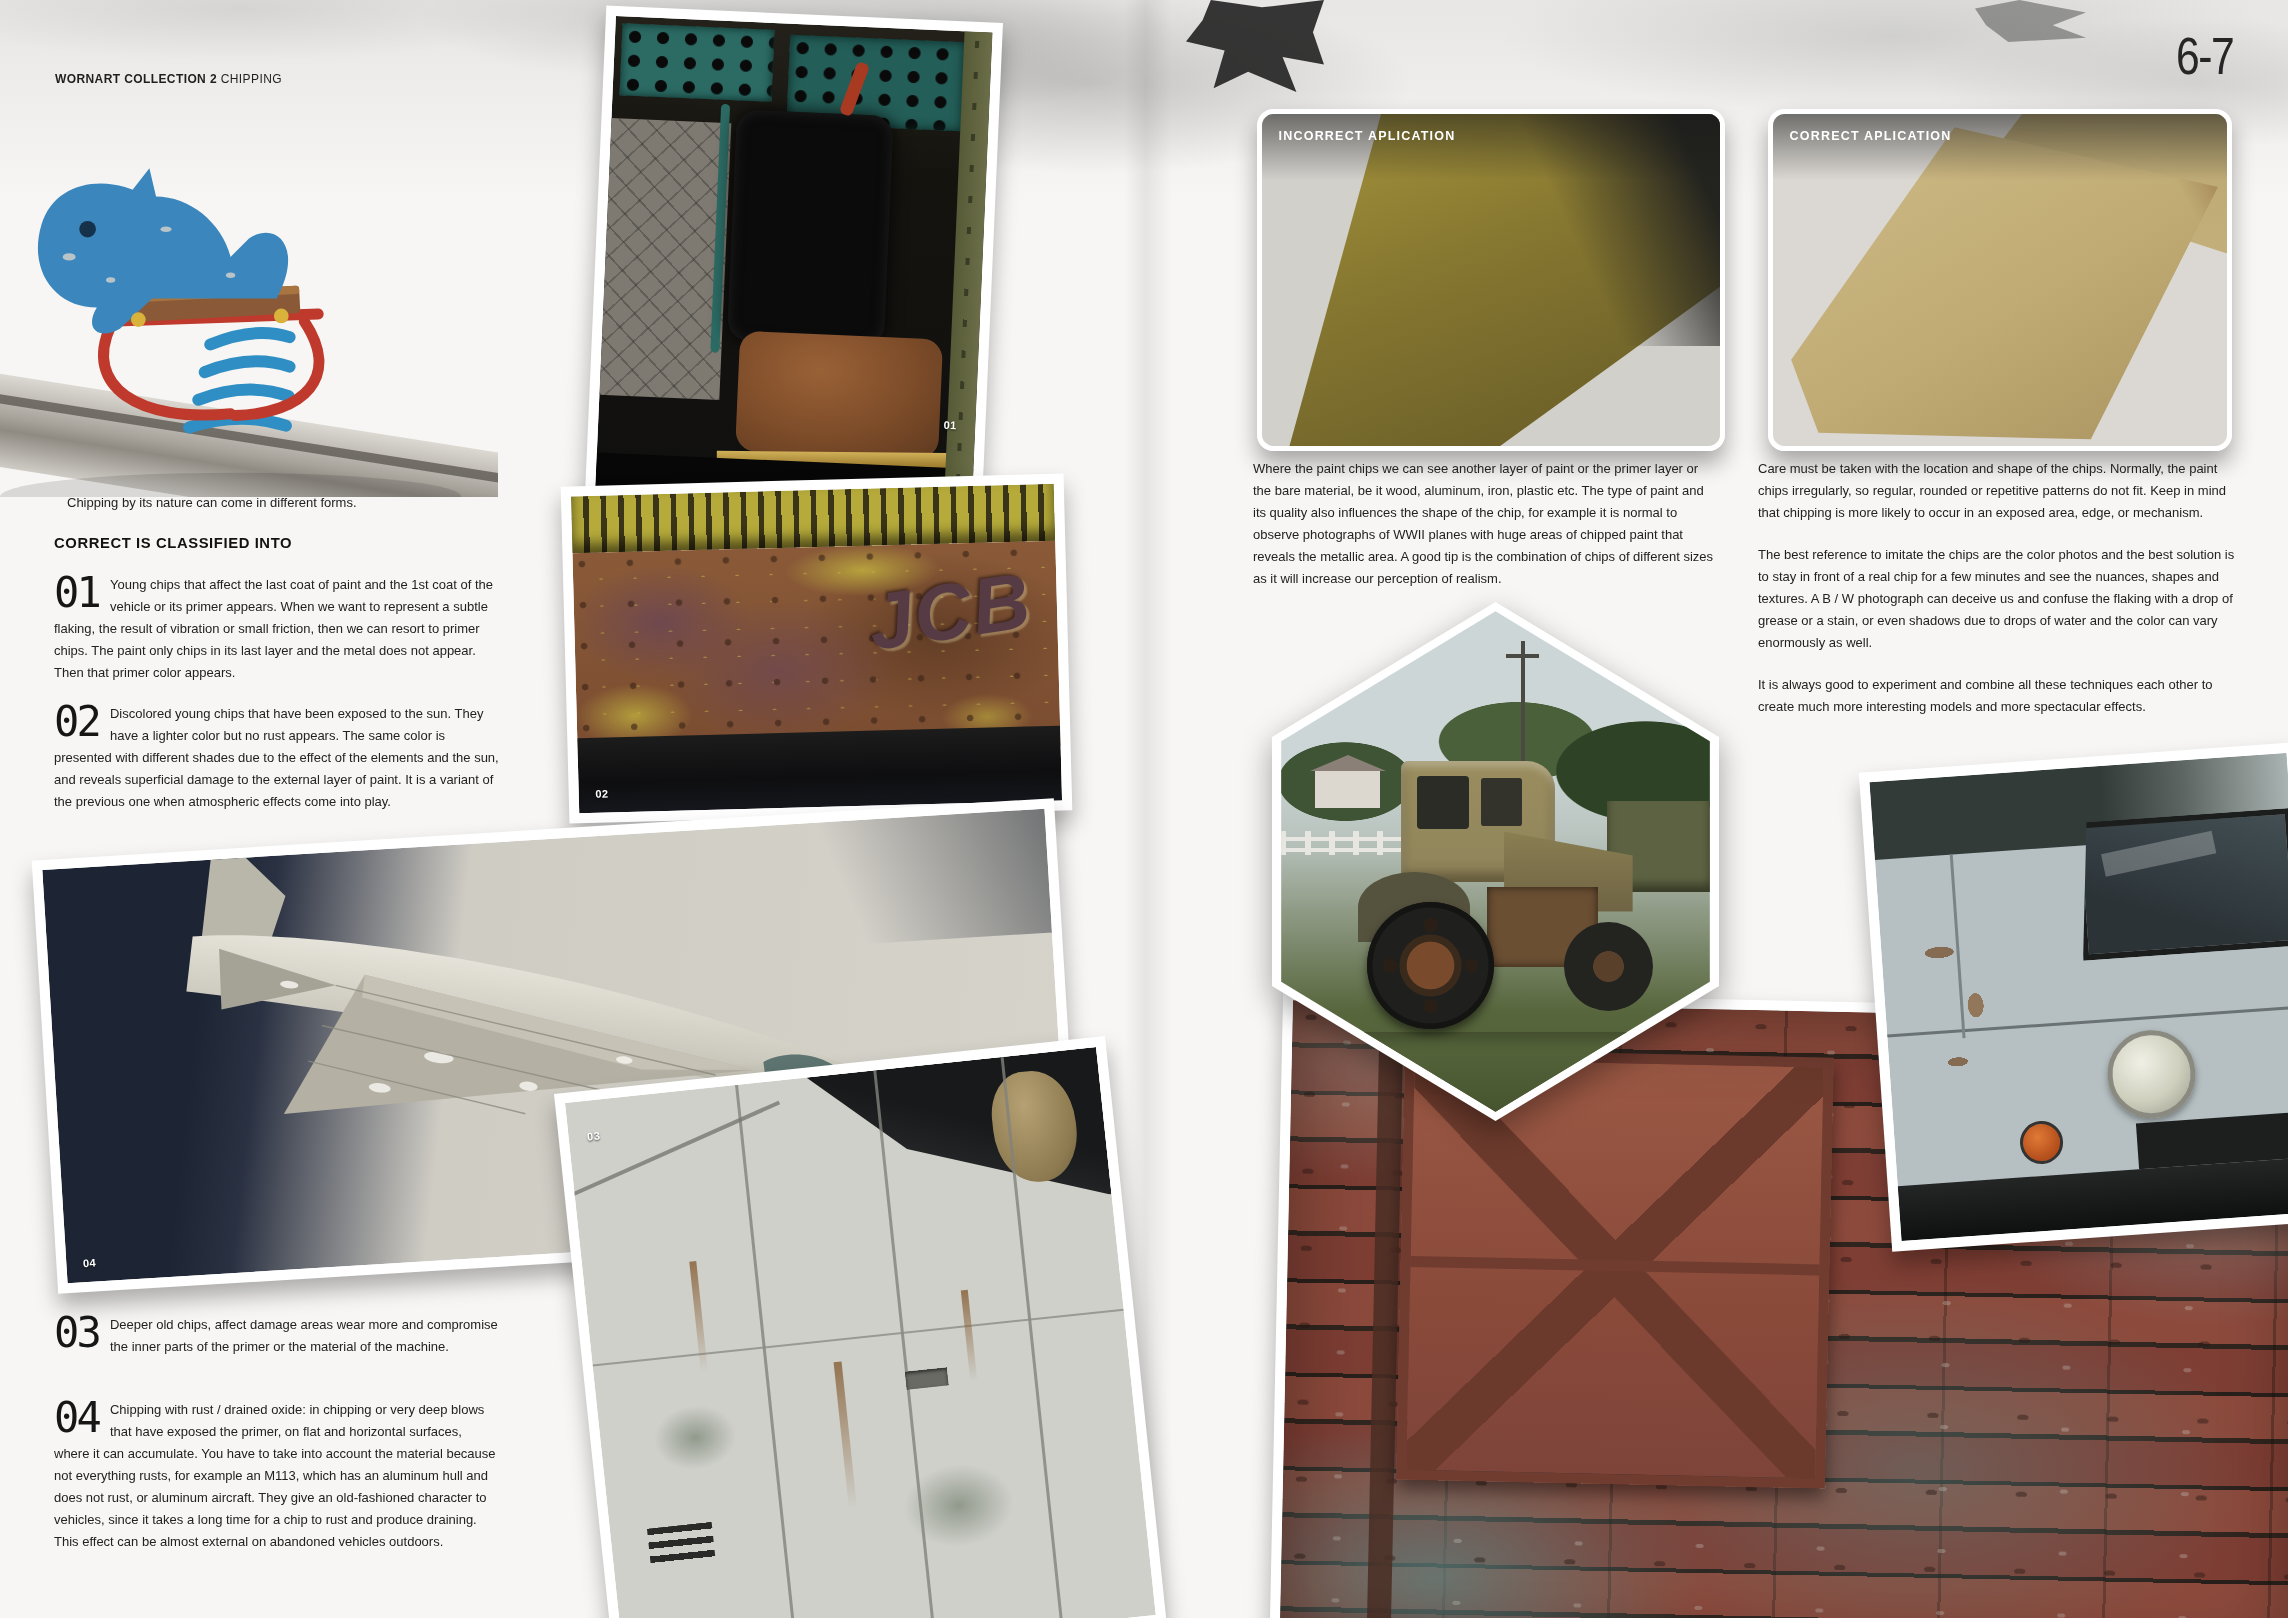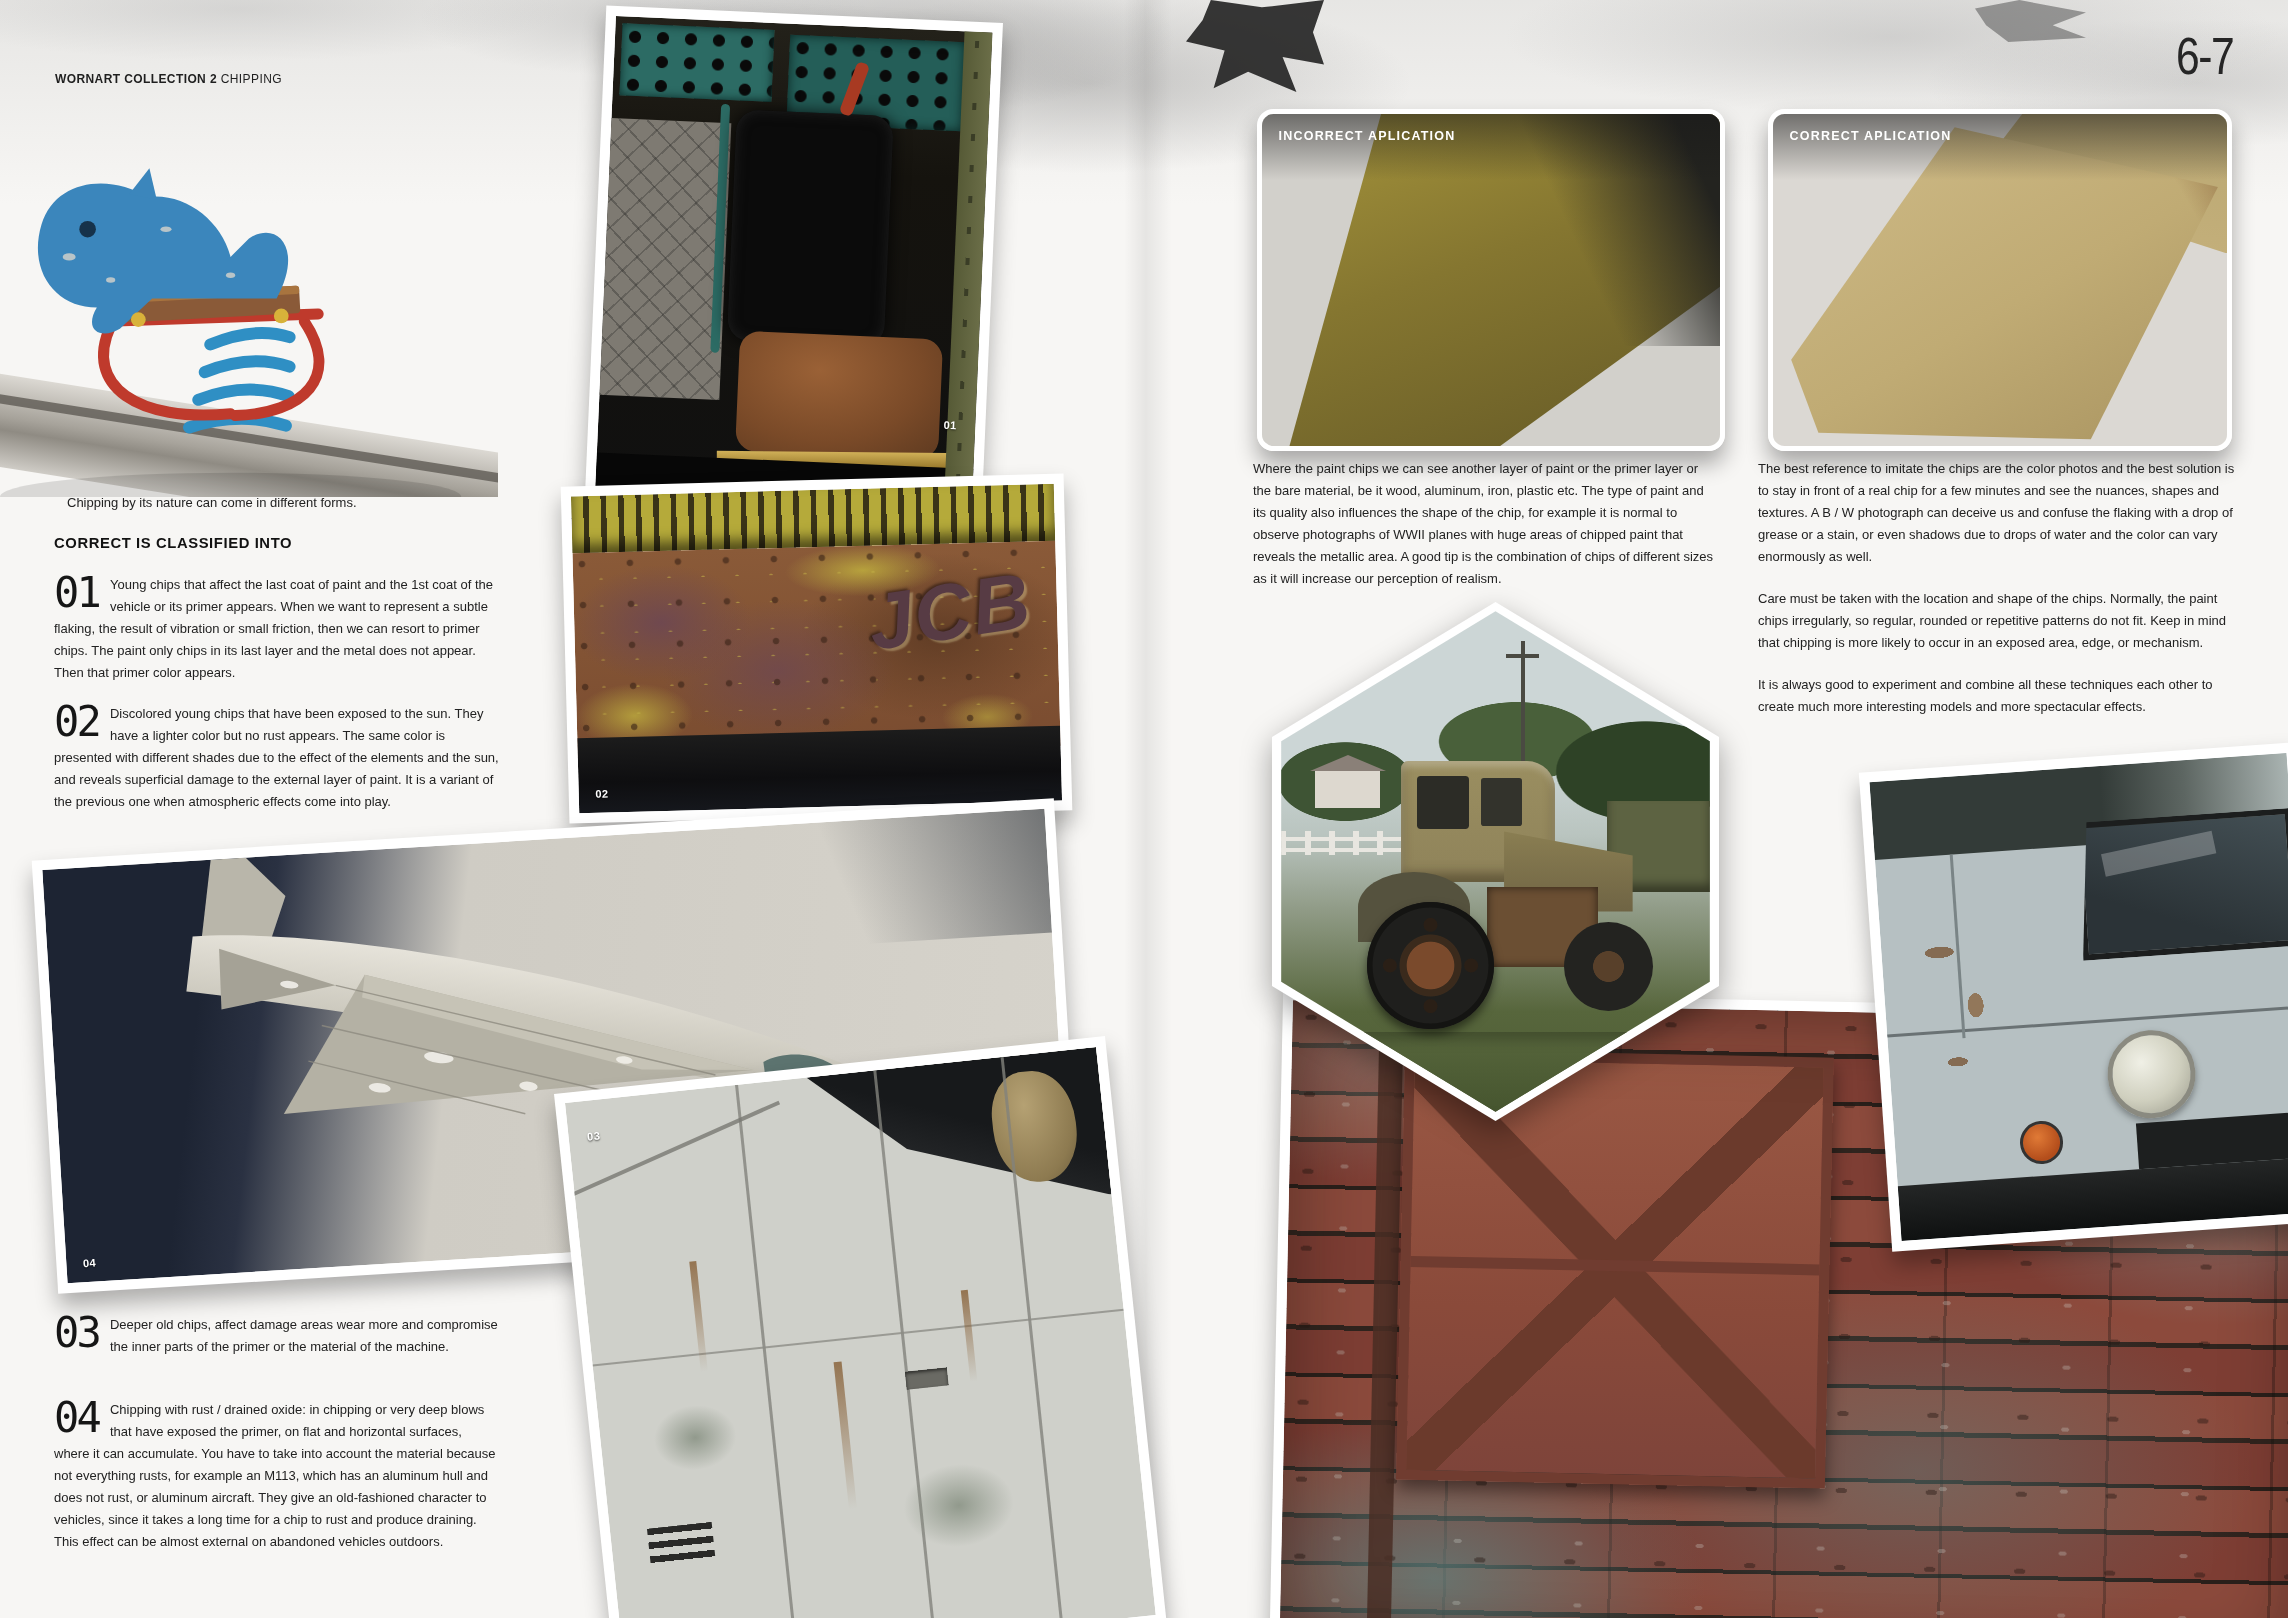--- a/index.html
+++ b/index.html
@@ -474,22 +474,22 @@
     <div class="exi-chips"></div>
     <div class="exi-shadow"></div>
     <div class="ex-strip"></div>
     <div class="ex-label">INCORRECT APLICATION</div>
   </div>
 
   <div class="rcol body-txt" style="left:1253px;top:458px;width:466px">
     <p>Where the paint chips we can see another layer of paint or the primer layer or the bare material, be it wood, aluminum, iron, plastic etc. The type of paint and its quality also influences the shape of the chip, for example it is normal to observe photographs of WWII planes with huge areas of chipped paint that reveals the metallic area. A good tip is the combination of chips of different sizes as it will increase our perception of realism.</p>
   </div>
   <div class="rcol body-txt" style="left:1758px;top:458px;width:482px">
+    <p>Care must be taken with the location and shape of the chips. Normally, the paint chips irregularly, so regular, rounded or repetitive patterns do not fit. Keep in mind that chipping is more likely to occur in an exposed area, edge, or mechanism.</p>
     <p>The best reference to imitate the chips are the color photos and the best solution is to stay in front of a real chip for a few minutes and see the nuances, shapes and textures. A B / W photograph can deceive us and confuse the flaking with a drop of grease or a stain, or even shadows due to drops of water and the color can vary enormously as well.</p>
-    <p>Care must be taken with the location and shape of the chips. Normally, the paint chips irregularly, so regular, rounded or repetitive patterns do not fit. Keep in mind that chipping is more likely to occur in an exposed area, edge, or mechanism.</p>
     <p>It is always good to experiment and combine all these techniques each other to create much more interesting models and more spectacular effects.</p>
   </div>
 
   <div class="hex">
     <div class="hex-outer"></div>
     <div class="hex-in">
       <div class="hx hx-sky"></div>
       <div class="hx hx-trees"></div>
       <div class="hx hx-house"></div>
       <div class="hx hx-pole"></div>

